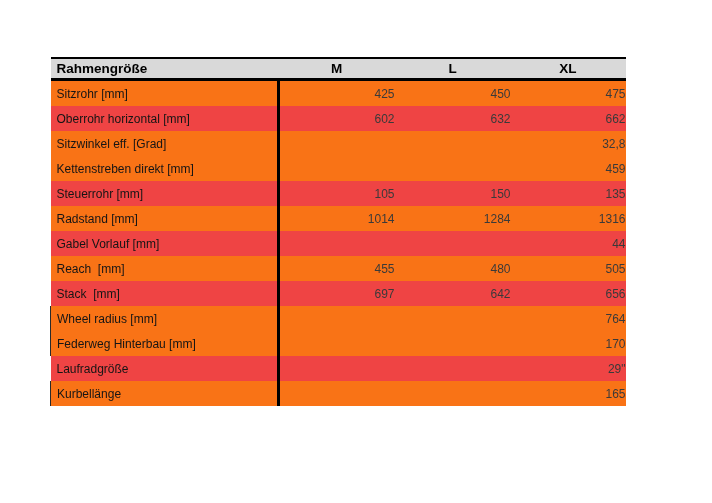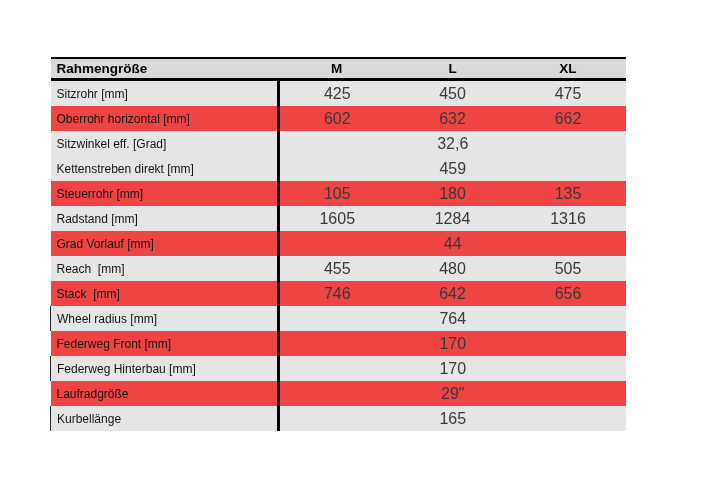--- a/index.html
+++ b/index.html
@@ -53,28 +53,28 @@
     vertical-align: middle;
   }
   td.label {
     text-align: left;
     padding-left: 6px;
     font-size: 12px;
     color: #151515;
     white-space: pre;
   }
   td.val {
-    text-align: center;
-    font-size: 16px;
+    text-align: right;
+    font-size: 12px;
     color: #3a3a3a;
   }
   td.sep {
     border-left: 3px solid #000000;
   }
-  tr.odd td  { background: #e5e5e5; }
+  tr.odd td  { background: #f97316; }
   tr.even td { background: #ef4444; }
   tr.tick td.label { border-left: 1.5px solid #2a2a2a; }
 </style>
 </head>
 <body>
 
 <div class="page">
   <table class="geo">
     <colgroup>
       <col class="c0">
@@ -98,61 +98,57 @@
         <td class="val">475</td>
       </tr>
       <tr class="even">
         <td class="label">Oberrohr horizontal [mm]</td>
         <td class="val sep">602</td>
         <td class="val">632</td>
         <td class="val">662</td>
       </tr>
       <tr class="odd">
         <td class="label">Sitzwinkel eff. [Grad]</td>
-        <td class="val sep" colspan="3">32,6</td>
+        <td class="val sep" colspan="3">32,8</td>
       </tr>
       <tr class="odd">
         <td class="label">Kettenstreben direkt [mm]</td>
         <td class="val sep" colspan="3">459</td>
       </tr>
       <tr class="even">
         <td class="label">Steuerrohr [mm]</td>
         <td class="val sep">105</td>
-        <td class="val">180</td>
+        <td class="val">150</td>
         <td class="val">135</td>
       </tr>
       <tr class="odd">
         <td class="label">Radstand [mm]</td>
-        <td class="val sep">1605</td>
+        <td class="val sep">1014</td>
         <td class="val">1284</td>
         <td class="val">1316</td>
       </tr>
       <tr class="even">
-        <td class="label">Grad Vorlauf [mm]</td>
+        <td class="label">Gabel Vorlauf [mm]</td>
         <td class="val sep" colspan="3">44</td>
       </tr>
       <tr class="odd">
         <td class="label">Reach  [mm]</td>
         <td class="val sep">455</td>
         <td class="val">480</td>
         <td class="val">505</td>
       </tr>
       <tr class="even">
         <td class="label">Stack  [mm]</td>
-        <td class="val sep">746</td>
+        <td class="val sep">697</td>
         <td class="val">642</td>
         <td class="val">656</td>
       </tr>
       <tr class="odd tick">
         <td class="label">Wheel radius [mm]</td>
         <td class="val sep" colspan="3">764</td>
-      </tr>
-      <tr class="even">
-        <td class="label">Federweg Front [mm]</td>
-        <td class="val sep" colspan="3">170</td>
       </tr>
       <tr class="odd tick">
         <td class="label">Federweg Hinterbau [mm]</td>
         <td class="val sep" colspan="3">170</td>
       </tr>
       <tr class="even">
         <td class="label">Laufradgröße</td>
         <td class="val sep" colspan="3">29"</td>
       </tr>
       <tr class="odd tick">

